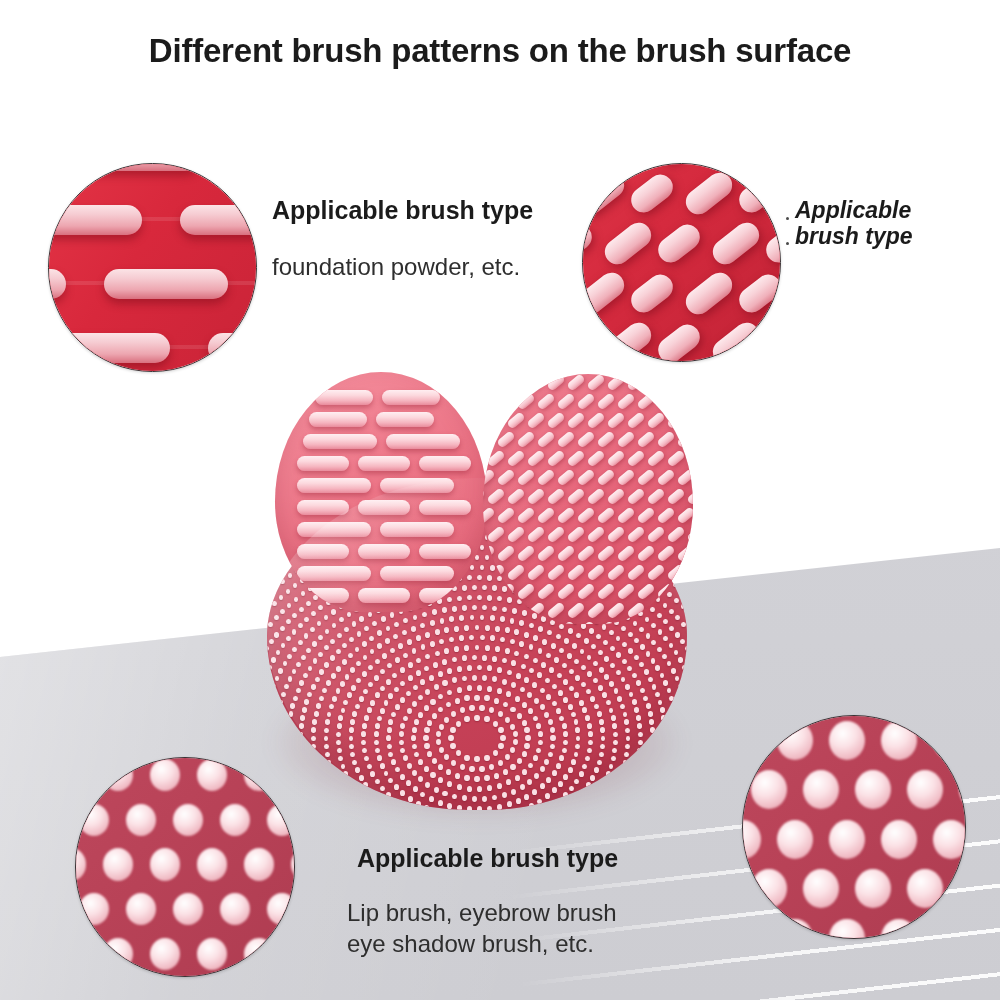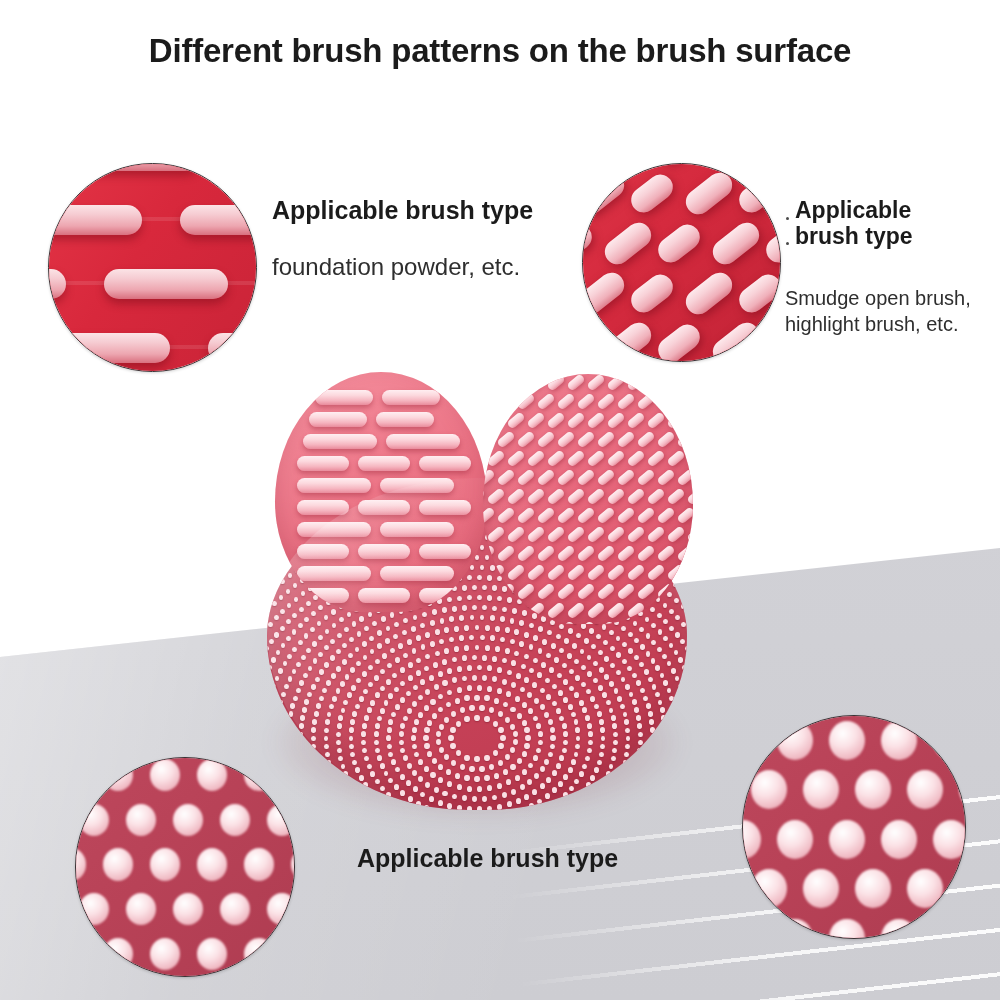--- a/index.html
+++ b/index.html
@@ -75,21 +75,21 @@
     font-size:24px;color:#2e2e2e;
     white-space:nowrap;
     line-height:1.28;
   }
   .callout-body.small{font-size:20px;}
   .callout-head.small{font-size:23px;line-height:1.12;}
 
   .tl-head{left:272px;top:196px;}
   .tl-body{left:272px;top:252px;}
 
-  .tr-head{left:795px;top:198px;}
+  .tr-head{left:795px;top:198px;font-style:italic;}
   .tr-body{left:785px;top:286px;}
 
   .bt-head{left:357px;top:844px;}
   .bt-body{left:347px;top:898px;}
 
   .tick{
     position:absolute;
     width:3px;height:3px;border-radius:50%;
     background:#4a4a4a;
   }
@@ -273,24 +273,20 @@
         <div class="cap" style="left: 112px; top: 206px; width: 46px; height: 25px;"></div>
         <div class="cap" style="left: 166px; top: 206px; width: 52px; height: 25px;"></div>
         <div class="cap" style="left: 220px; top: 206px; width: 46px; height: 25px;"></div>
       </div>
   </div>
   <div class="tick tick-a"></div>
   <div class="tick tick-b"></div>
   <div class="callout-head small tr-head">
     <div>Applicable</div>
     <div>brush type</div>
-  </div>
-  <div class="callout-body small tr-body">
-    <div>Smudge open brush,</div>
-    <div>highlight brush, etc.</div>
   </div>
 
   <div id="product">
     <div class="pad-shadow"></div>
 
     <div class="zone body-zone">
       <div class="body-dots" id="body-dots">
           <div class="bdot" style="left: 233.4px; top: 247.4px; width: 5.2px; height: 5.98px;"></div>
           <div class="bdot" style="left: 231.421px; top: 255.36px; width: 5.2px; height: 5.98px;"></div>
           <div class="bdot" style="left: 225.785px; top: 262.108px; width: 5.2px; height: 5.98px;"></div>
@@ -1886,14 +1882,18 @@
         <div class="dot" style="left: 260px; top: 197.6px; width: 36px; height: 38.88px;"></div>
         <div class="dot" style="left: 26px; top: 247px; width: 36px; height: 38.88px;"></div>
         <div class="dot" style="left: 78px; top: 247px; width: 36px; height: 38.88px;"></div>
         <div class="dot" style="left: 130px; top: 247px; width: 36px; height: 38.88px;"></div>
         <div class="dot" style="left: 182px; top: 247px; width: 36px; height: 38.88px;"></div>
         <div class="dot" style="left: 234px; top: 247px; width: 36px; height: 38.88px;"></div>
       </div>
   </div>
 
   <div class="callout-head bt-head">Applicable brush type</div>
+  <div class="callout-body bt-body">
+    <div>Lip brush, eyebrow brush</div>
+    <div>eye shadow brush, etc.</div>
+  </div>
 
 </div>
 
 </body></html>

